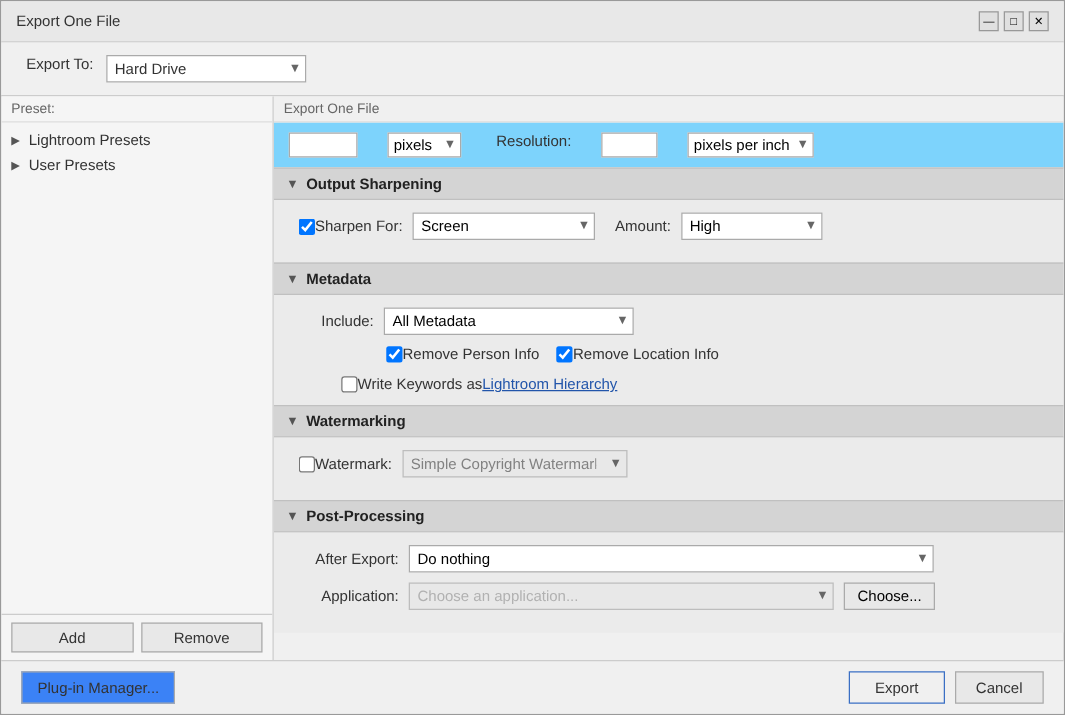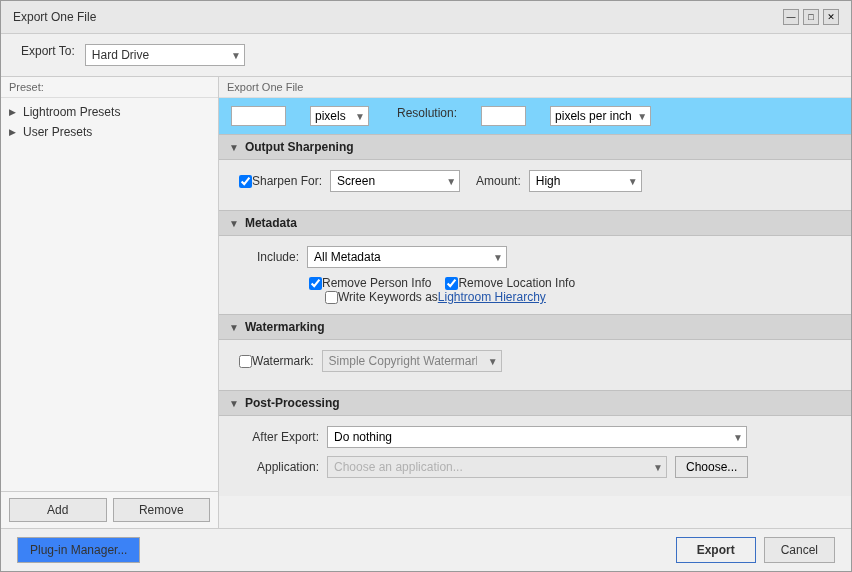--- a/index.html
+++ b/index.html
@@ -241,21 +241,21 @@
       color: #333;
       cursor: pointer;
     }
     .sharpen-for-select {
       padding: 3px 24px 3px 6px;
       border: 1px solid #aaa;
       background: #fff;
       font-size: 12px;
       appearance: none;
       -webkit-appearance: none;
-      width: 130px;
+      width: 146px;
     }
     .amount-label {
       font-size: 12px;
       color: #333;
       margin-left: 8px;
     }
     .amount-select {
       padding: 3px 24px 3px 6px;
       border: 1px solid #aaa;
       background: #fff;
@@ -270,25 +270,25 @@
       background: #fff;
       font-size: 12px;
       appearance: none;
       -webkit-appearance: none;
       width: 200px;
     }
     .checkboxes-row {
       display: flex;
       align-items: flex-end;
       gap: 14px;
-      margin-bottom: 0;
+      margin-bottom: 10px;
       margin-left: 70px;
     }
     .keywords-row {
-      margin-left: 86px;
+      margin-left: 34px;
     }
     .watermark-select {
       padding: 3px 24px 3px 6px;
       border: 1px solid #aaa;
       background: #e8e8e8;
       font-size: 12px;
       appearance: none;
       -webkit-appearance: none;
       width: 180px;
       color: #555;
@@ -339,21 +339,20 @@
       display: flex;
       gap: 8px;
     }
     .export-btn {
       padding: 5px 20px;
       border: 1px solid #3a6fc4;
       background: #f0f0f0;
       font-size: 12px;
       cursor: pointer;
       color: #333;
-      font-weight: bold;
     }
     .cancel-btn {
       padding: 5px 16px;
       border: 1px solid #aaa;
       background: #e8e8e8;
       font-size: 12px;
       cursor: pointer;
       color: #333;
     }
     .scrollable-panel {

